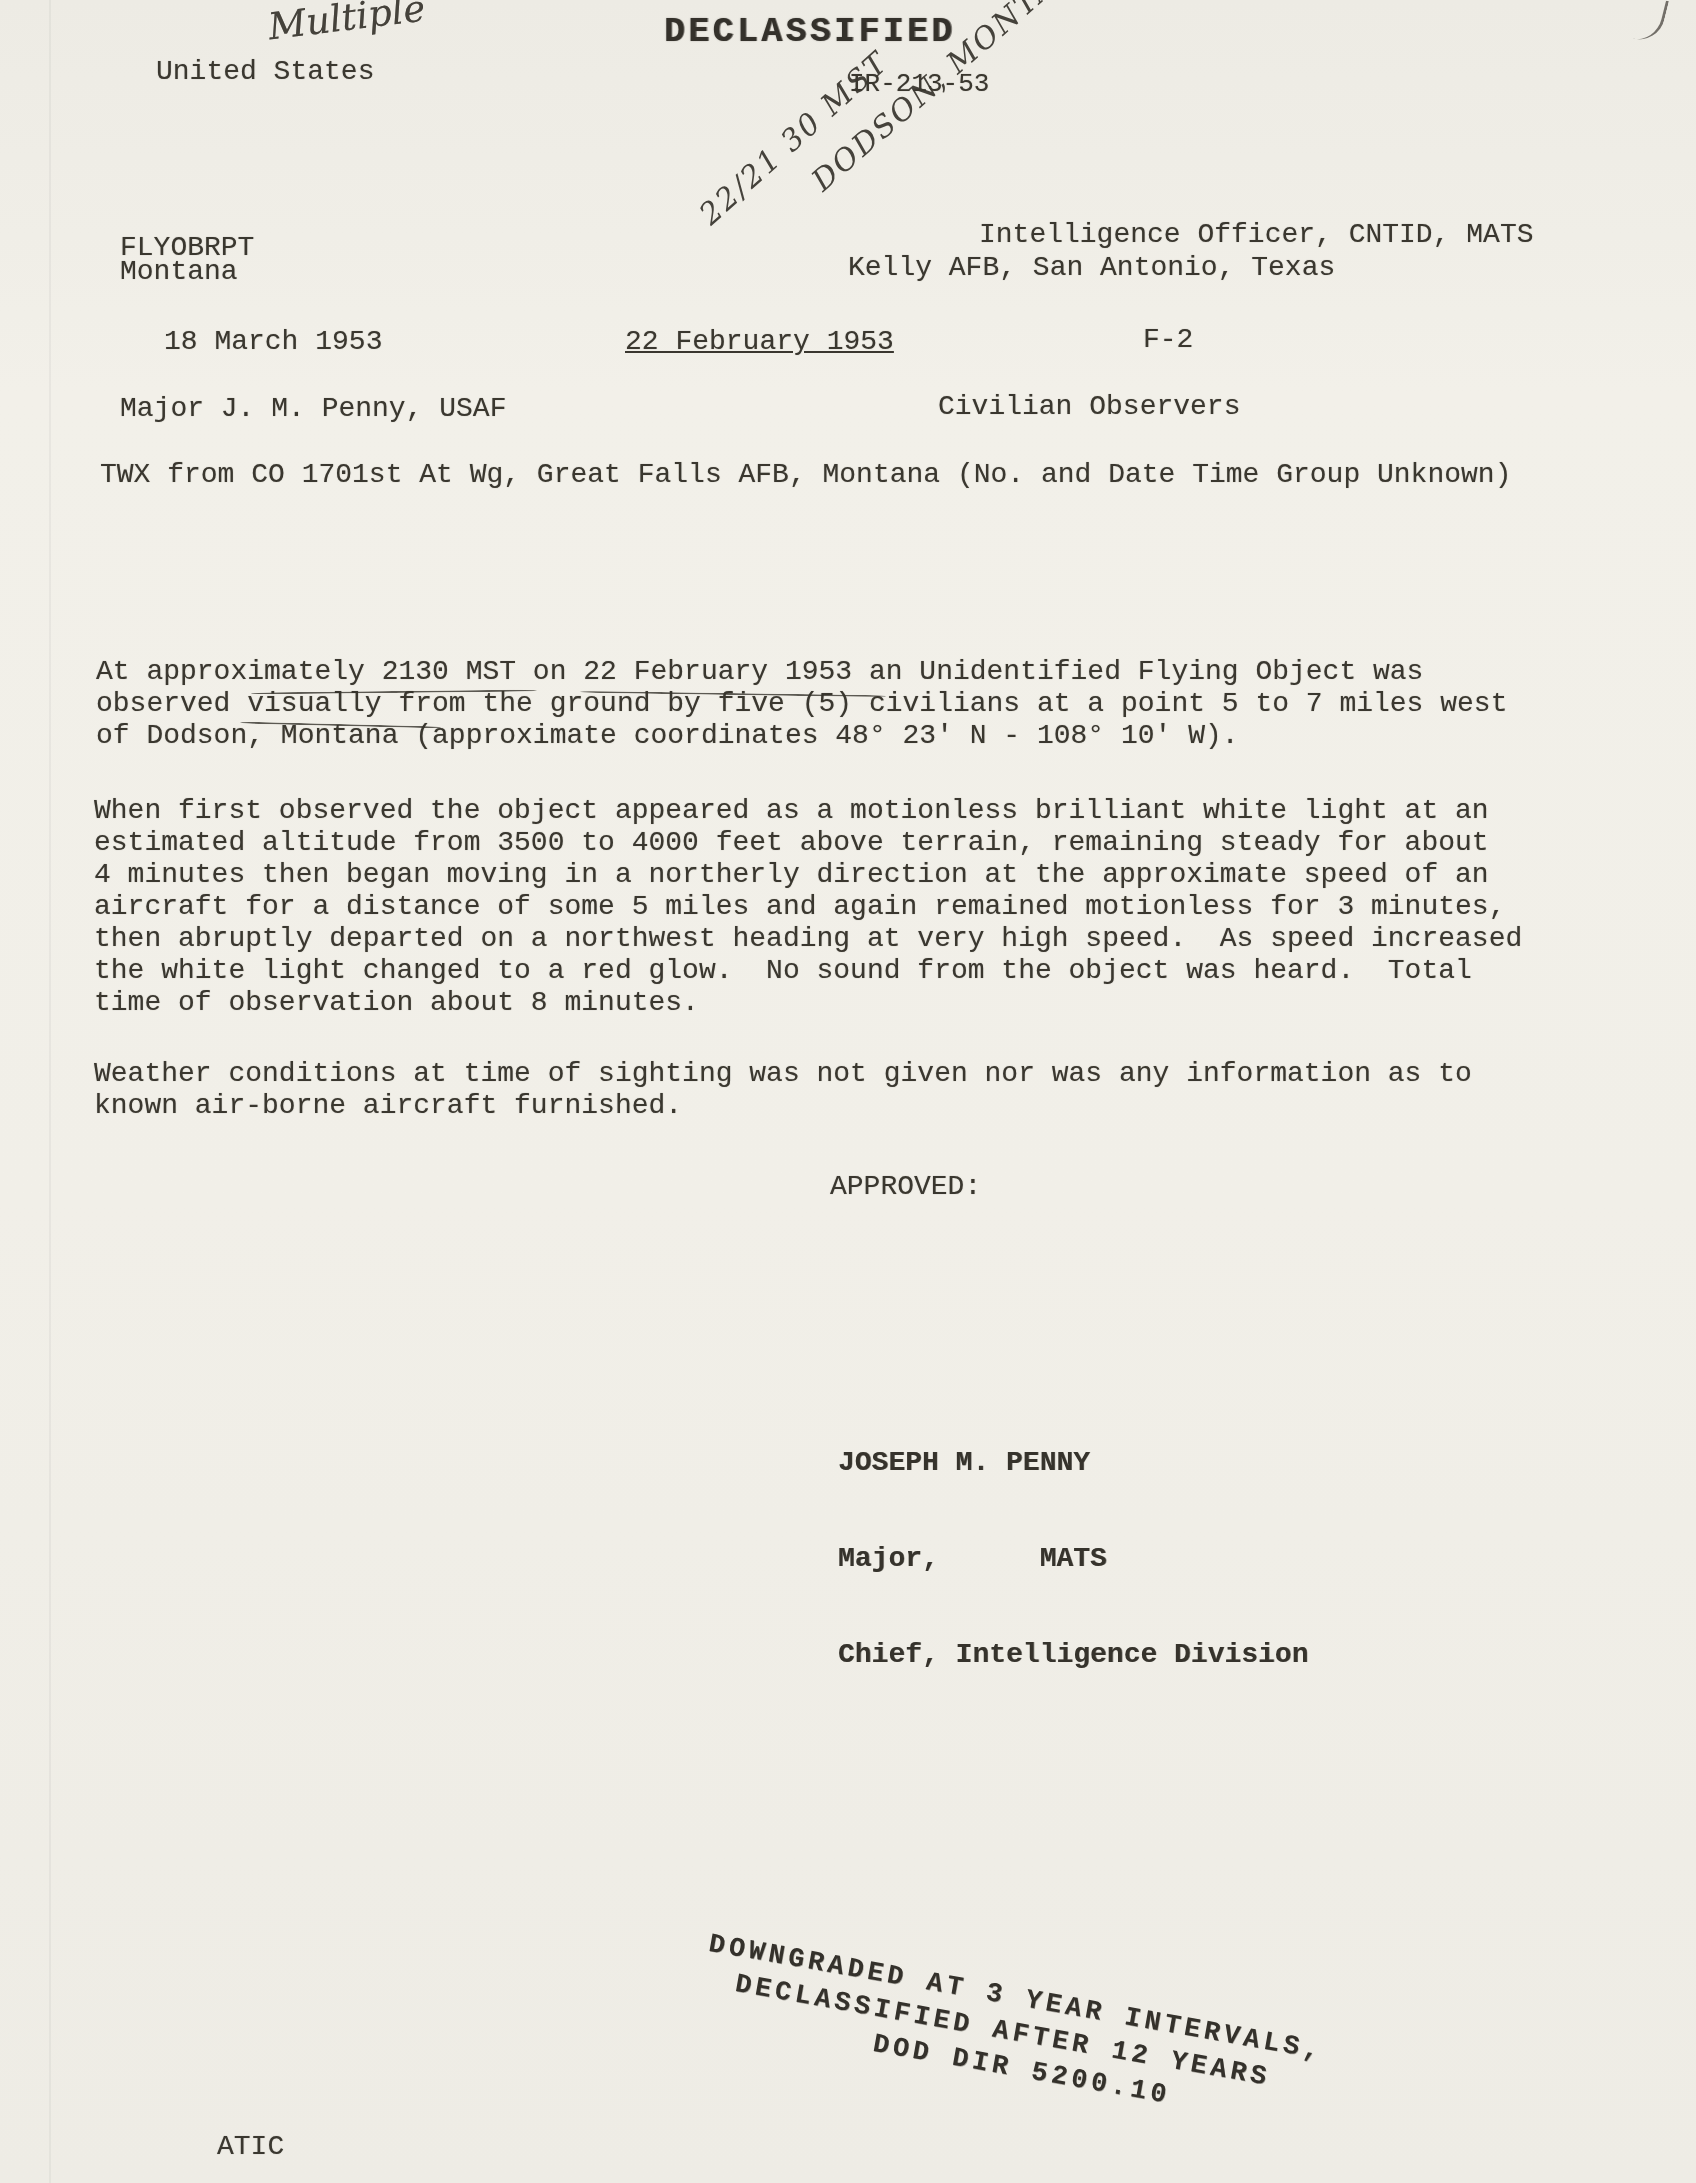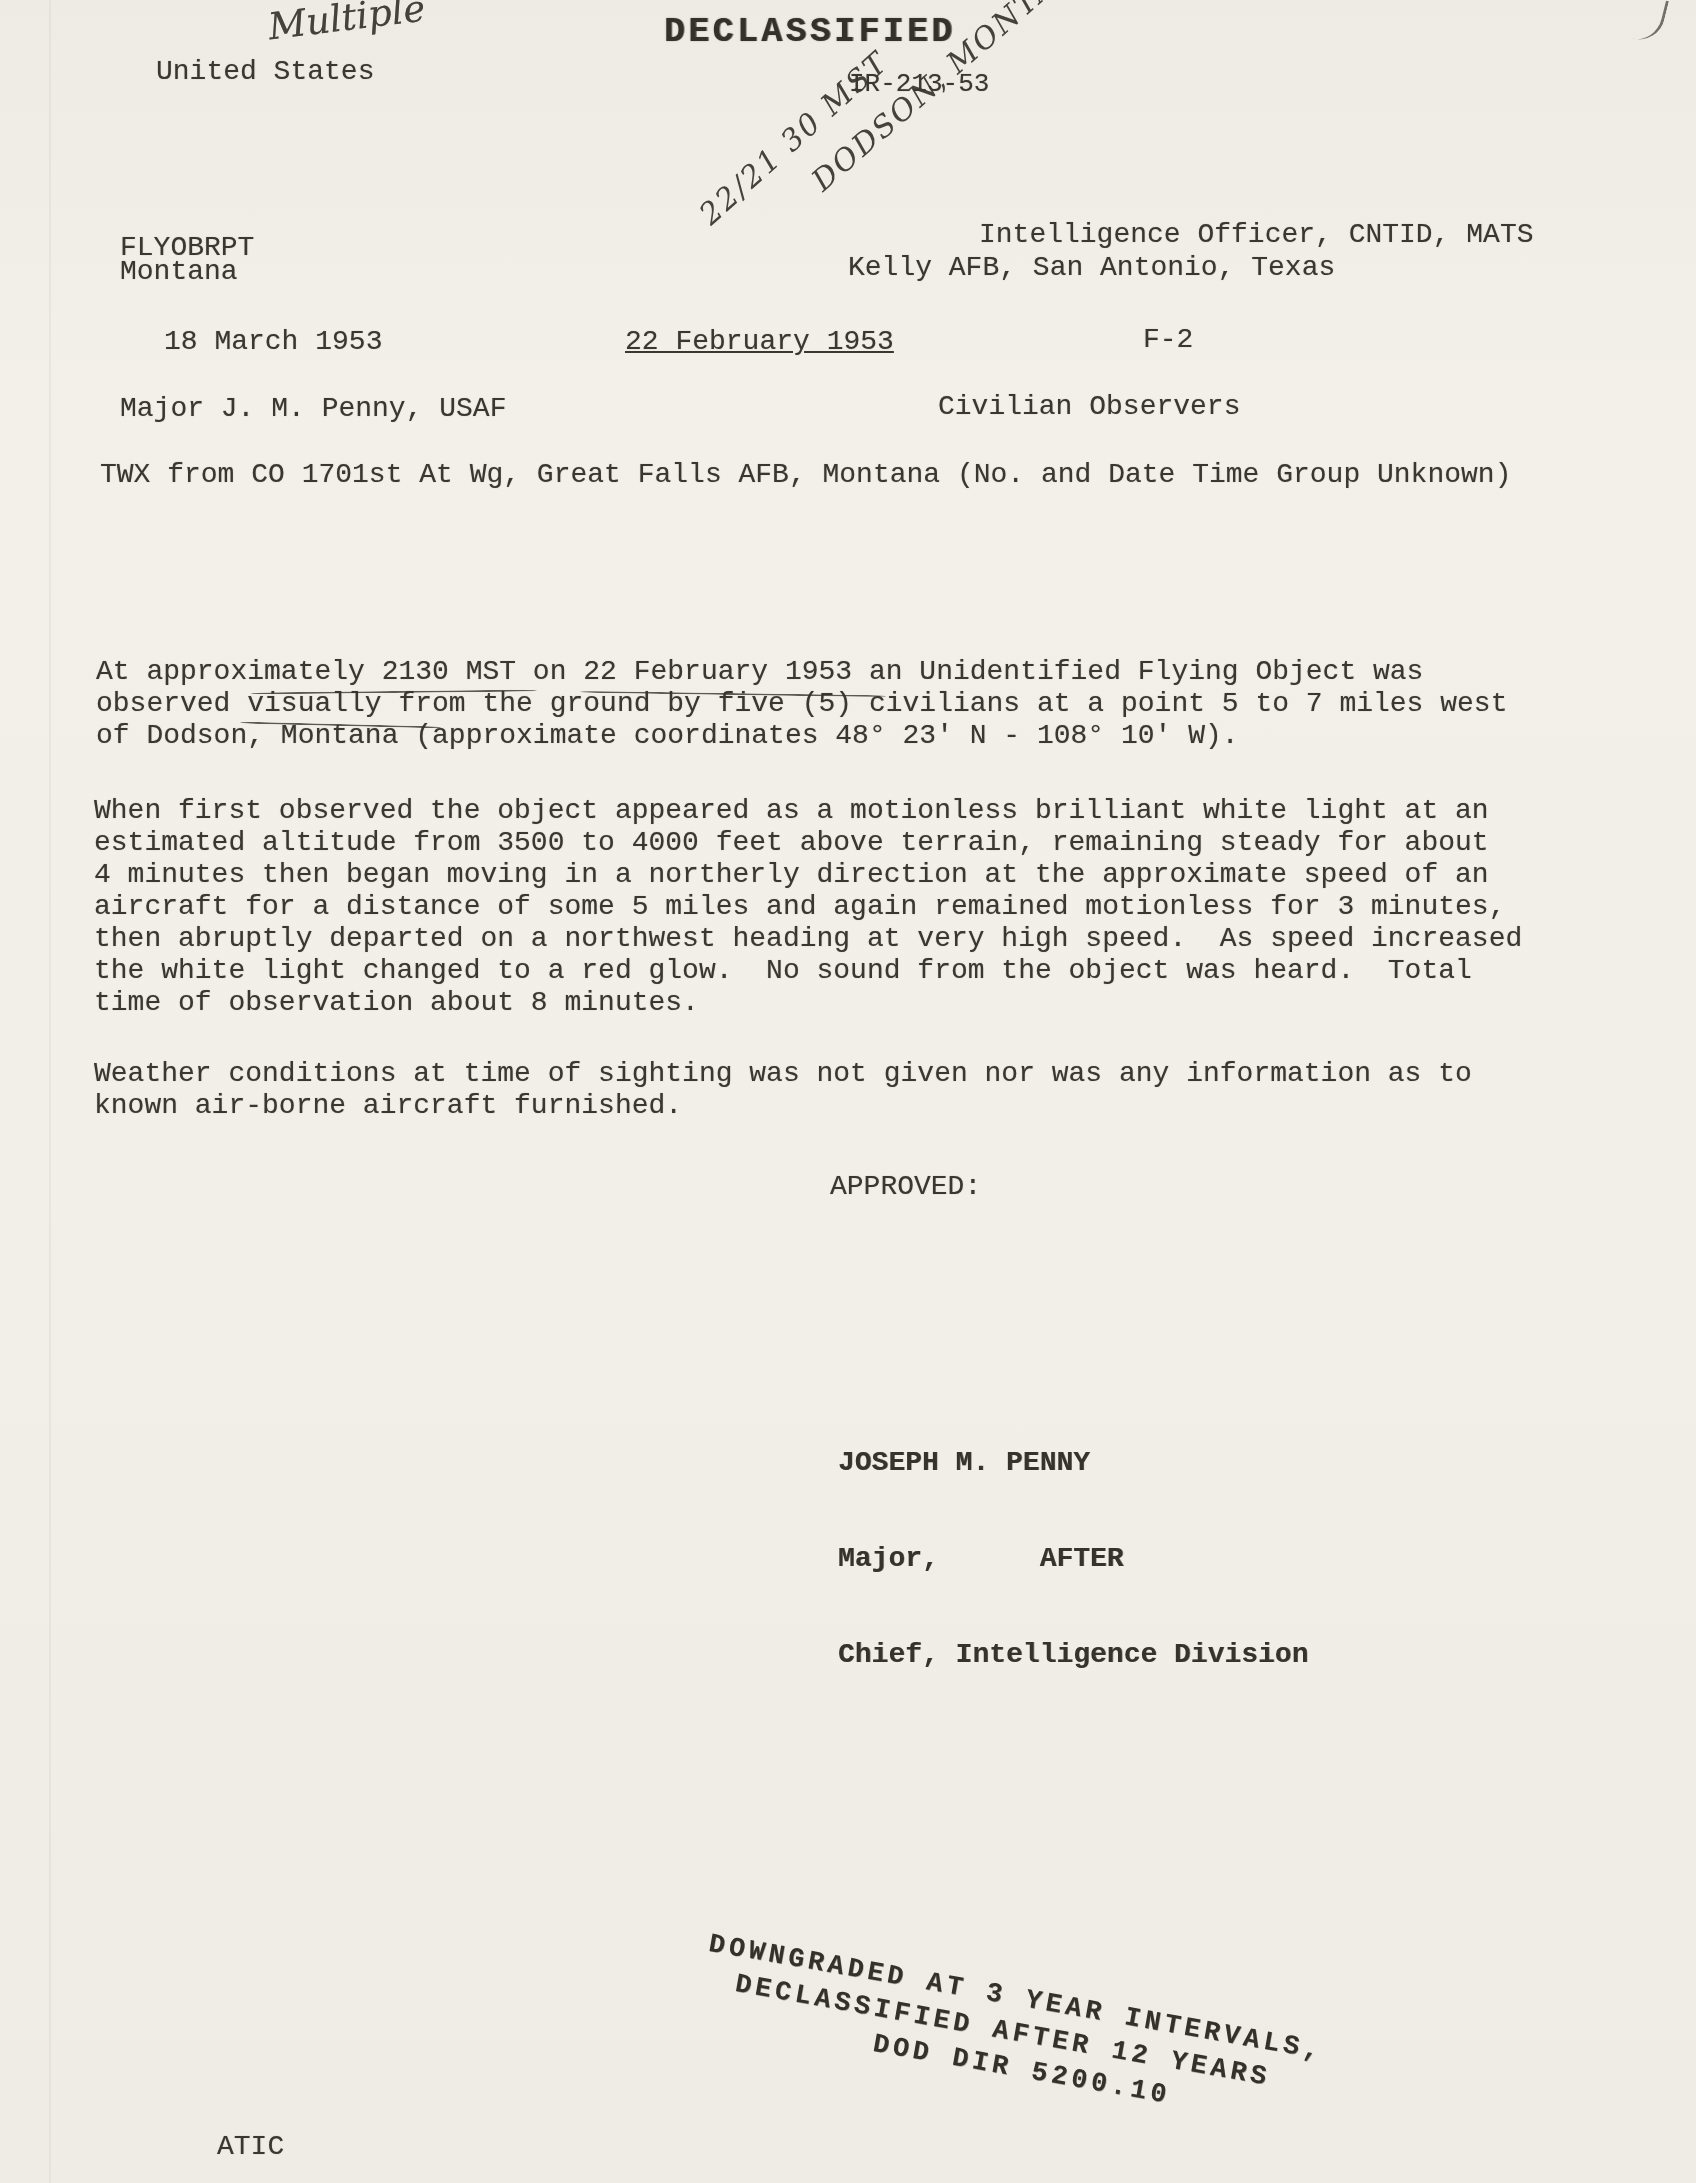--- a/index.html
+++ b/index.html
@@ -145,21 +145,21 @@
 aircraft for a distance of some 5 miles and again remained motionless for 3 minutes,
 then abruptly departed on a northwest heading at very high speed.  As speed increased
 the white light changed to a red glow.  No sound from the object was heard.  Total
 time of observation about 8 minutes.</div>
   <div class="tw" style="left:94px; top:1058px;">Weather conditions at time of sighting was not given nor was any information as to
 known air-borne aircraft furnished.</div>
 
   <div class="tw" style="left:830px; top:1171px;">APPROVED:</div>
   <div class="sig-block">
     <span class="tw-line">JOSEPH M. PENNY</span>
-    <span class="tw-line">Major,      AFTER</span>
+    <span class="tw-line">Major,      MATS</span>
     <span class="tw-line">Chief, Intelligence Division</span>
   </div>
 
   <div class="stamp">
     <span class="s-line s1">DOWNGRADED AT 3 YEAR INTERVALS,</span>
     <span class="s-line s2">DECLASSIFIED AFTER 12 YEARS</span>
     <span class="s-line s3">DOD DIR 5200.10</span>
   </div>
 
   <div class="tw" style="left:217px; top:2131px;">ATIC</div>

